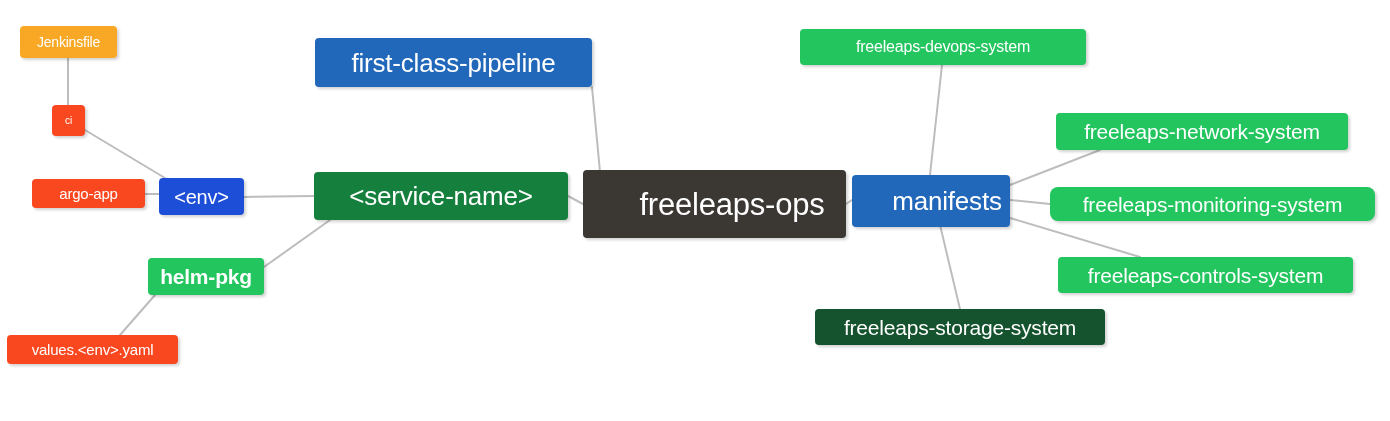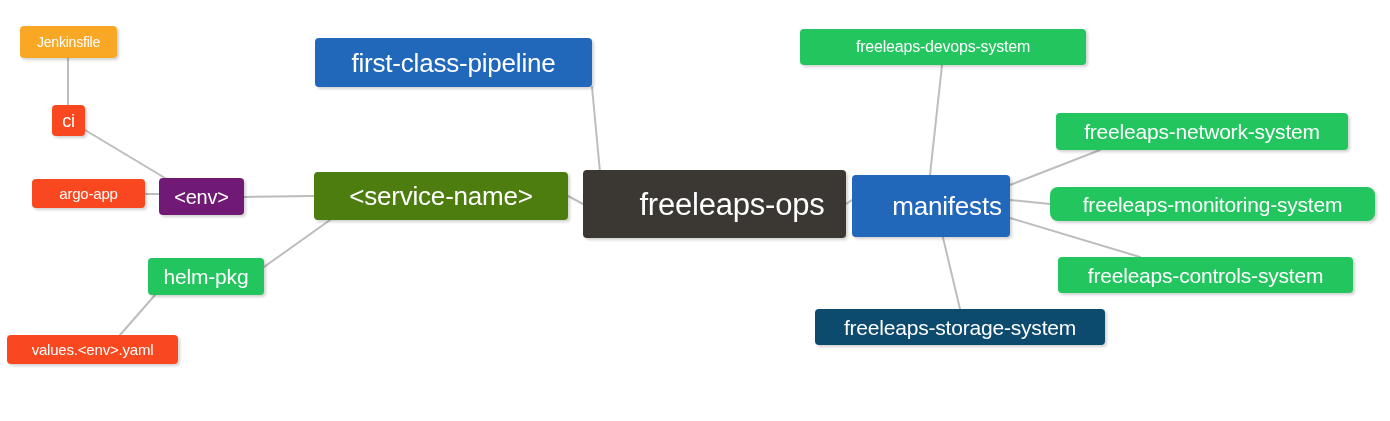--- a/index.html
+++ b/index.html
@@ -70,28 +70,28 @@
       <path d="M 68 105 L 68 58" stroke="#bdbdbd" stroke-width="2" fill="none" stroke-linecap="round"></path>
       <path d="M 155 295 L 120 335" stroke="#bdbdbd" stroke-width="2" fill="none" stroke-linecap="round"></path>
       <path d="M 930 175 L 942 65" stroke="#bdbdbd" stroke-width="2" fill="none" stroke-linecap="round"></path>
       <path d="M 1010 185 L 1100 150" stroke="#bdbdbd" stroke-width="2" fill="none" stroke-linecap="round"></path>
       <path d="M 1010 200 L 1050 204" stroke="#bdbdbd" stroke-width="2" fill="none" stroke-linecap="round"></path>
       <path d="M 1010 218 L 1140 257" stroke="#bdbdbd" stroke-width="2" fill="none" stroke-linecap="round"></path>
       <path d="M 940 225 L 960 309" stroke="#bdbdbd" stroke-width="2" fill="none" stroke-linecap="round"></path>
     </svg>
   <div id="nodes-layer">
       <div class="node lvl-root" style="left: 583px; top: 170px; width: 263px; height: 68px; font-size: 31px; background: rgb(59, 55, 51); padding-left: 35px;">freeleaps-ops</div>
-      <div class="node lvl-blue" style="left: 314px; top: 172px; width: 254px; height: 48px; font-size: 26px; background: #4d7c0f;">&lt;service-name&gt;</div>
-      <div class="node lvl-blue" style="left: 852px; top: 175px; width: 158px; height: 62px; font-size: 26px; background: rgb(33, 103, 186); padding-left: 32px;">manifests</div>
+      <div class="node lvl-blue" style="left: 314px; top: 172px; width: 254px; height: 48px; font-size: 26px; background: #15803d;">&lt;service-name&gt;</div>
+      <div class="node lvl-blue" style="left: 852px; top: 175px; width: 158px; height: 52px; font-size: 26px; background: rgb(33, 103, 186); padding-left: 32px;">manifests</div>
       <div class="node lvl-blue" style="left: 315px; top: 38px; width: 277px; height: 49px; font-size: 26px; background: rgb(33, 103, 186);">first-class-pipeline</div>
-      <div class="node lvl-green" style="left: 159px; top: 178px; width: 85px; height: 37px; font-size: 20px; background: #701a75;">&lt;env&gt;</div>
-      <div class="node lvl-green" style="left: 148px; top: 258px; width: 116px; height: 37px; font-size: 21px; background: rgb(34, 197, 94);">helm-pkg</div>
+      <div class="node lvl-green" style="left: 159px; top: 178px; width: 85px; height: 37px; font-size: 20px; background: #1d4ed8;">&lt;env&gt;</div>
+      <div class="node lvl-green" style="left: 148px; top: 258px; width: 116px; height: 37px; font-size: 21px; background: rgb(34, 197, 94); font-weight: bold;">helm-pkg</div>
       <div class="node lvl-orange" style="left: 20px; top: 26px; width: 97px; height: 32px; font-size: 14px; background: rgb(249, 168, 37);">Jenkinsfile</div>
-      <div class="node lvl-red" style="left: 52px; top: 105px; width: 33px; height: 31px; font-size: 18px; background: rgb(249, 72, 31);">ci</div>
+      <div class="node lvl-red" style="left: 52px; top: 105px; width: 33px; height: 31px; font-size: 10px; background: rgb(249, 72, 31);">ci</div>
       <div class="node lvl-red" style="left: 32px; top: 179px; width: 113px; height: 29px; font-size: 15px; background: rgb(249, 72, 31);">argo-app</div>
       <div class="node lvl-red" style="left: 7px; top: 335px; width: 171px; height: 29px; font-size: 15px; background: rgb(249, 72, 31);">values.&lt;env&gt;.yaml</div>
       <div class="node lvl-green" style="left: 800px; top: 29px; width: 286px; height: 36px; font-size: 16px; background: rgb(34, 197, 94);">freeleaps-devops-system</div>
       <div class="node lvl-green" style="left: 1056px; top: 113px; width: 292px; height: 37px; font-size: 21px; background: rgb(34, 197, 94);">freeleaps-network-system</div>
       <div class="node lvl-green" style="left: 1050px; top: 187px; width: 325px; height: 34px; font-size: 21px; background: rgb(34, 197, 94); border-radius: 8px;">freeleaps-monitoring-system</div>
       <div class="node lvl-green" style="left: 1058px; top: 257px; width: 295px; height: 36px; font-size: 21px; background: rgb(34, 197, 94); text-align: center;">freeleaps-controls-system</div>
-      <div class="node lvl-green" style="left: 815px; top: 309px; width: 290px; height: 36px; font-size: 21px; background: #0c4a6e;">freeleaps-storage-system</div>
+      <div class="node lvl-green" style="left: 815px; top: 309px; width: 290px; height: 36px; font-size: 21px; background: #14532d;">freeleaps-storage-system</div>
     </div>
 </div>
 
 </body></html>

